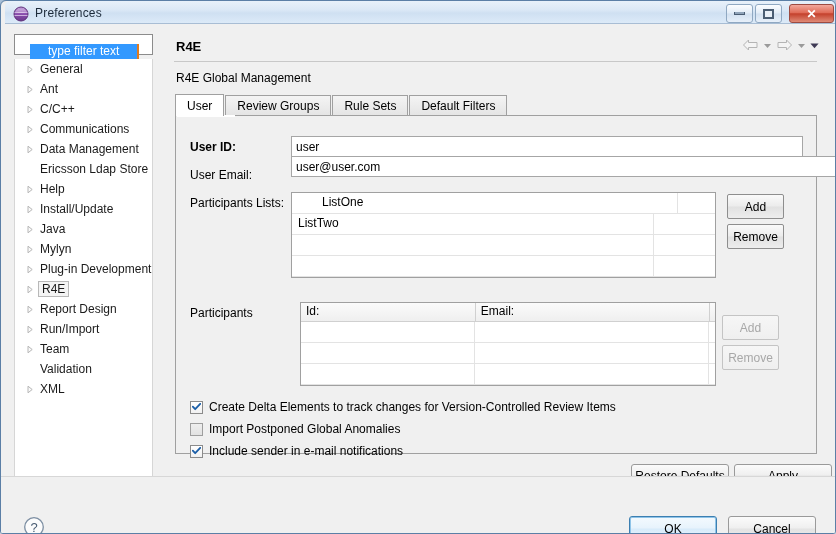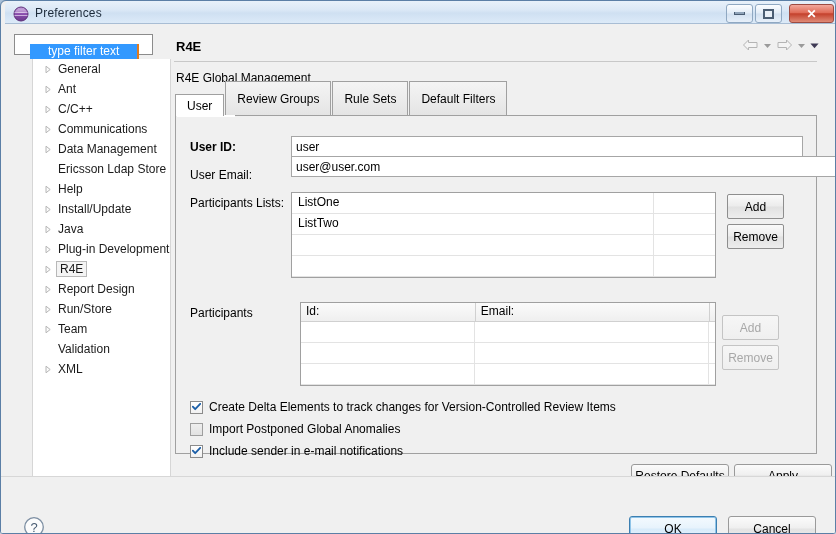--- a/index.html
+++ b/index.html
@@ -97,21 +97,20 @@
     padding: 0 18px;
     border-right: 2px solid #e07a1f;
   }
   #tree {
     position: absolute; left: 13px; top: 31px;
     width: 139px; height: 421px;
     background: #ffffff;
     border: 1px solid #d6d6d6;
     border-top: none;
     overflow: hidden;
-    margin-left: 18px;
   }
   .tree-item {
     position: relative;
     height: 20px;
     display: flex; align-items: center;
     padding-left: 8px;
     font-size: 12px; color: #1a1a1a;
     white-space: nowrap;
   }
   .tree-arrow {
@@ -180,21 +179,21 @@
     font-size: 12px; color: #000;
   }
 
   
   #tabs {
     position: absolute; left: 9px; top: 66px;
     display: flex; align-items: flex-end;
     height: 22px;
   }
   .tab {
-    height: 35px;
+    height: 21px;
     padding: 0 11px;
     display: flex; align-items: center;
     font-size: 12px; color: #000;
     background: linear-gradient(180deg,#f4f4f4 0%,#e4e4e4 100%);
     border: 1px solid #a0a0a0;
     border-bottom: none;
     margin-right: 1px;
   }
   .tab.active {
     background: #ffffff;
@@ -446,20 +445,28 @@
             </svg>
           </span>
           <span class="tree-label">Java</span>
         </div>
         <div class="tree-item">
           <span class="tree-arrow">
             <svg width="8" height="9" viewBox="0 0 8 9">
               <path d="M2 1.2 L6.2 4.5 L2 7.8 Z" fill="#fbfbfb" stroke="#b6b6b6" stroke-width="1" stroke-linejoin="round"></path>
             </svg>
           </span>
+          <span class="tree-label">Mylyn</span>
+        </div>
+        <div class="tree-item">
+          <span class="tree-arrow">
+            <svg width="8" height="9" viewBox="0 0 8 9">
+              <path d="M2 1.2 L6.2 4.5 L2 7.8 Z" fill="#fbfbfb" stroke="#b6b6b6" stroke-width="1" stroke-linejoin="round"></path>
+            </svg>
+          </span>
           <span class="tree-label">Plug-in Development</span>
         </div>
         <div class="tree-item selected">
           <span class="tree-arrow">
             <svg width="8" height="9" viewBox="0 0 8 9">
               <path d="M2 1.2 L6.2 4.5 L2 7.8 Z" fill="#fbfbfb" stroke="#b6b6b6" stroke-width="1" stroke-linejoin="round"></path>
             </svg>
           </span>
           <span class="tree-label">R4E</span>
         </div>
@@ -470,21 +477,21 @@
             </svg>
           </span>
           <span class="tree-label">Report Design</span>
         </div>
         <div class="tree-item">
           <span class="tree-arrow">
             <svg width="8" height="9" viewBox="0 0 8 9">
               <path d="M2 1.2 L6.2 4.5 L2 7.8 Z" fill="#fbfbfb" stroke="#b6b6b6" stroke-width="1" stroke-linejoin="round"></path>
             </svg>
           </span>
-          <span class="tree-label">Run/Store</span>
+          <span class="tree-label">Run/Import</span>
         </div>
         <div class="tree-item">
           <span class="tree-arrow">
             <svg width="8" height="9" viewBox="0 0 8 9">
               <path d="M2 1.2 L6.2 4.5 L2 7.8 Z" fill="#fbfbfb" stroke="#b6b6b6" stroke-width="1" stroke-linejoin="round"></path>
             </svg>
           </span>
           <span class="tree-label">Team</span>
         </div>
         <div class="tree-item">
@@ -567,21 +574,21 @@
         </div>
 
         <div class="form-label" style="left:14px; top:52px;">User Email:</div>
         <div class="text-input" style="left:115px; top:40px; width:568px;">
           <span>user@user.com</span>
         </div>
 
         <div class="form-label" style="left:14px; top:80px;">Participants Lists:</div>
         <div class="grid" id="lists-grid" style="left:115px; top:76px; width:425px; height:86px;">
             <div class="grid-row">
-              <div class="cell" style="width: 362px;">ListOne</div>
+              <div class="cell" style="width: 362px; margin-left: 24px;">ListOne</div>
               <div class="cell" style="flex: 1 1 0%;"></div>
             </div>
             <div class="grid-row">
               <div class="cell" style="width: 362px;">ListTwo</div>
               <div class="cell" style="flex: 1 1 0%;"></div>
             </div>
             <div class="grid-row">
               <div class="cell" style="width: 362px;"></div>
               <div class="cell" style="flex: 1 1 0%;"></div>
             </div>

